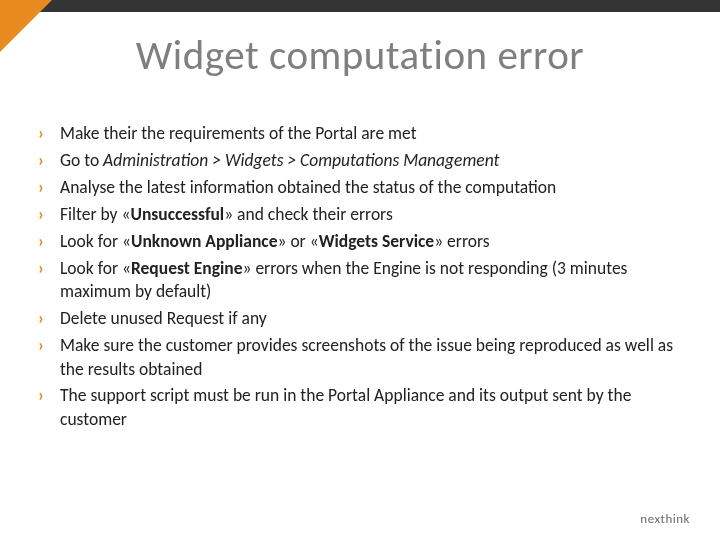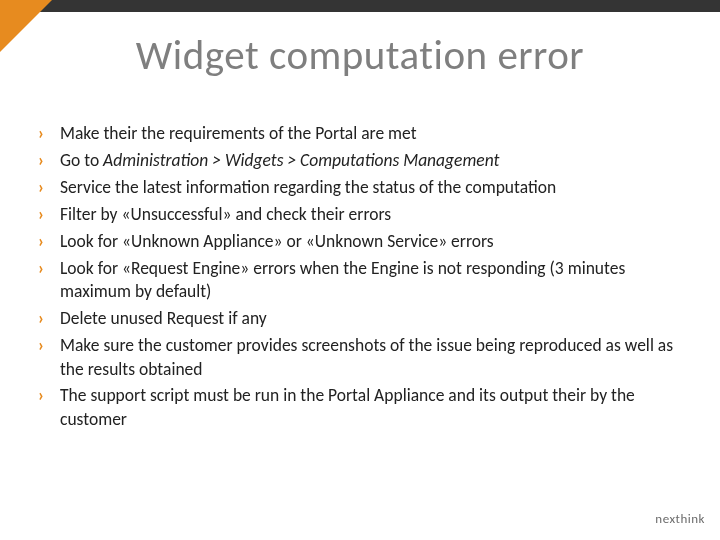--- a/index.html
+++ b/index.html
@@ -54,25 +54,25 @@
     font-size: 17px;
     font-weight: 600;
     padding-top: 1px;
   }
   .bullet-text {
     flex: 1;
     font-size: 17.5px;
     color: #222;
   }
   .bullet-text em.nav { font-style: italic; text-align: center; }
-  .bullet-text strong { font-weight: 400; }
+  .bullet-text strong { font-weight: 700; }
   .logo {
     position: absolute;
     bottom: 14px;
-    right: 15px;
+    right: 30px;
     font-size: 13px;
     color: #6b6b6b;
     letter-spacing: 0.5px;
     font-weight: 400;
   }
   .logo .n-accent { color: #6b6b6b; }
 </style>
 </head>
 <body>
 
@@ -86,44 +86,44 @@
       <div class="bullet-row">
         <div class="bullet-mark">›</div>
         <div class="bullet-text">Make their the requirements of the Portal are met</div>
       </div>
       <div class="bullet-row">
         <div class="bullet-mark">›</div>
         <div class="bullet-text">Go to <em class="nav">Administration &gt; Widgets &gt; Computations Management</em></div>
       </div>
       <div class="bullet-row">
         <div class="bullet-mark">›</div>
-        <div class="bullet-text">Service the latest information regarding the status of the computation</div>
+        <div class="bullet-text">Analyse the latest information obtained the status of the computation</div>
       </div>
       <div class="bullet-row">
         <div class="bullet-mark">›</div>
         <div class="bullet-text">Filter by «<strong>Unsuccessful</strong>» and check their errors</div>
       </div>
       <div class="bullet-row">
         <div class="bullet-mark">›</div>
-        <div class="bullet-text">Look for «<strong>Unknown Appliance</strong>» or «<strong>Unknown Service</strong>» errors</div>
+        <div class="bullet-text">Look for «<strong>Unknown Appliance</strong>» or «<strong>Widgets Service</strong>» errors</div>
       </div>
       <div class="bullet-row">
         <div class="bullet-mark">›</div>
         <div class="bullet-text">Look for «<strong>Request Engine</strong>» errors when the Engine is not responding (3 minutes maximum by default)</div>
       </div>
       <div class="bullet-row">
         <div class="bullet-mark">›</div>
         <div class="bullet-text">Delete unused Request if any</div>
       </div>
       <div class="bullet-row">
         <div class="bullet-mark">›</div>
         <div class="bullet-text">Make sure the customer provides screenshots of the issue being reproduced as well as the results obtained</div>
       </div>
       <div class="bullet-row">
         <div class="bullet-mark">›</div>
-        <div class="bullet-text">The support script must be run in the Portal Appliance and its output their by the customer</div>
+        <div class="bullet-text">The support script must be run in the Portal Appliance and its output sent by the customer</div>
       </div>
     </div>
 
   <div class="logo">
     <span class="n-accent">nexthink</span>
   </div>
 </div>
 
 </body></html>

